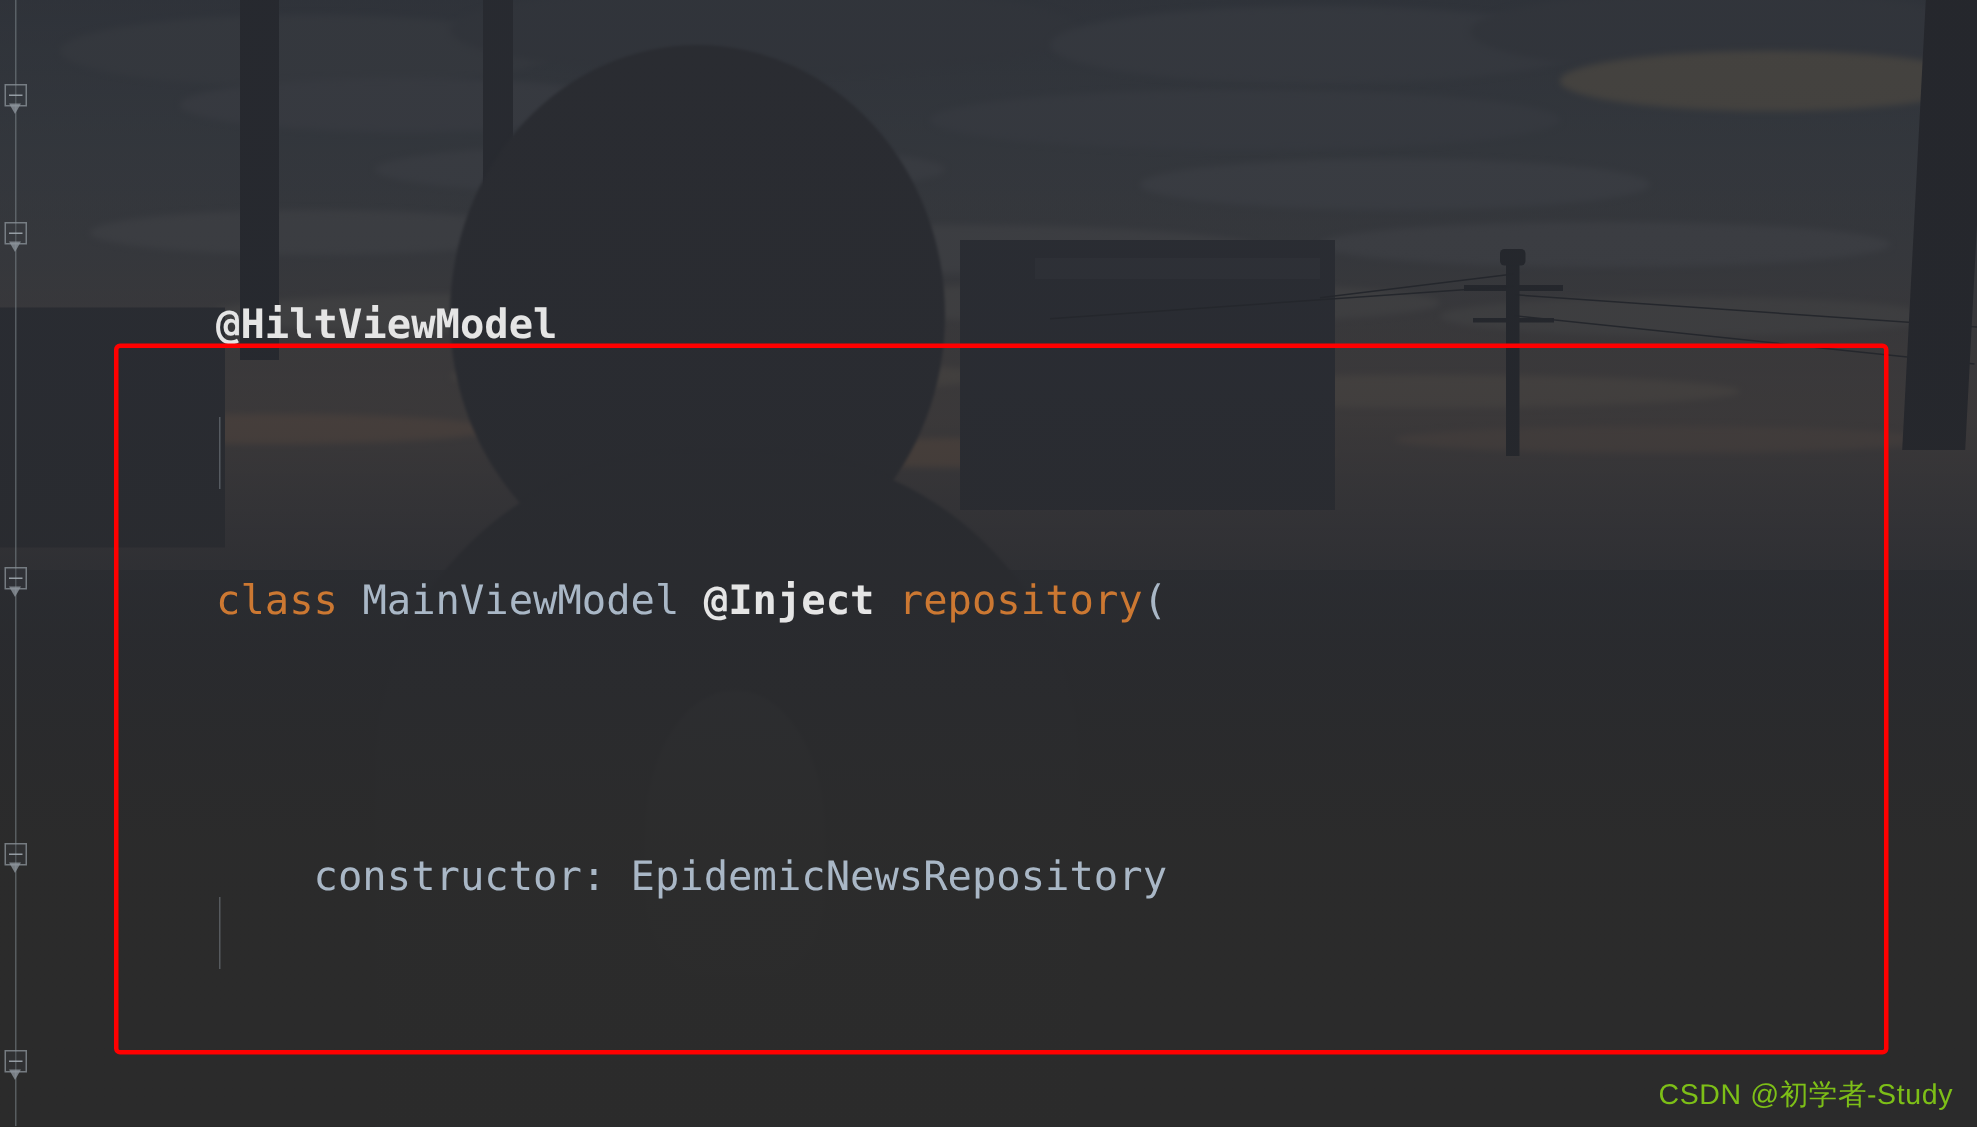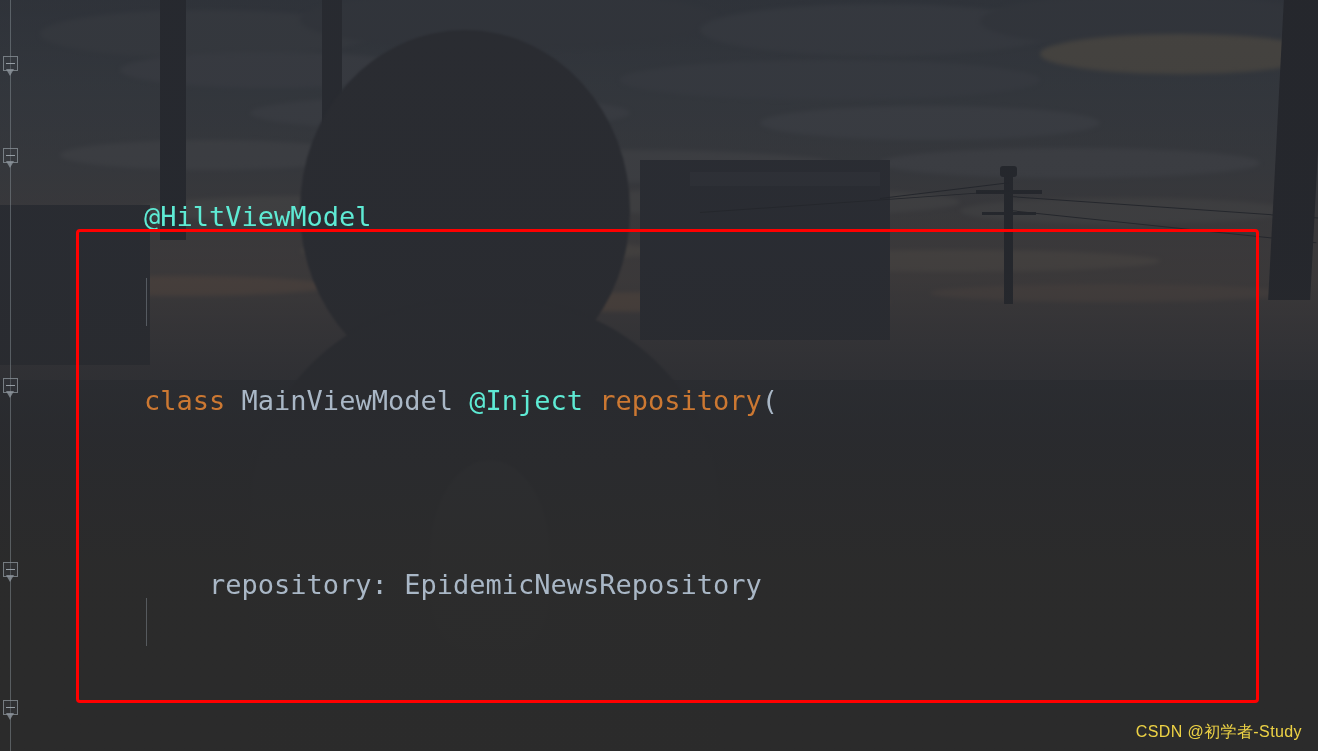--- a/index.html
+++ b/index.html
@@ -131,21 +131,21 @@
     width: 1318px;
     font-size: 27px;
     line-height: 46px;
     white-space: pre;
     letter-spacing: 0px;
   }
   .line { height: 46px; }
 
   
   .kw       { color: #cc7832; }
-  .anno     { color: #5eead4; }
+  .anno     { color: #e5e5e5; font-weight: bold; }
   .plain    { color: #a9b7c6; }
 
   
   .indent-guide {
     position: absolute;
     width: 1px;
     background: rgba(130,138,145,0.5);
   }
 
   
@@ -156,23 +156,23 @@
     border: 3px solid #ff0000;
     border-radius: 4px;
     box-sizing: border-box;
     pointer-events: none;
   }
 
   
   #watermark {
     position: absolute;
     right: 16px; bottom: 8px;
-    color: #fde047;
+    color: #84cc16;
     font-family: "Liberation Sans", sans-serif;
-    font-size: 16px;
+    font-size: 19px;
     letter-spacing: 0.4px;
     opacity: 0.92;
   }
 </style>
 </head>
 <body>
 
 <div id="screen">
 
   <div id="bg">
@@ -267,21 +267,21 @@
 
       <div class="line">
         <span class="anno">@HiltViewModel</span>
       </div>
 
       <div class="line">
         <span class="kw">class </span><span class="plain">MainViewModel </span><span class="anno">@Inject </span><span class="kw">repository</span><span class="plain">(</span>
       </div>
 
       <div class="line">
-        <span class="plain">    repository: EpidemicNewsRepository</span>
+        <span class="plain">    constructor: EpidemicNewsRepository</span>
       </div>
 
       <div class="line">
         
       </div>
 
       
 
       
 

